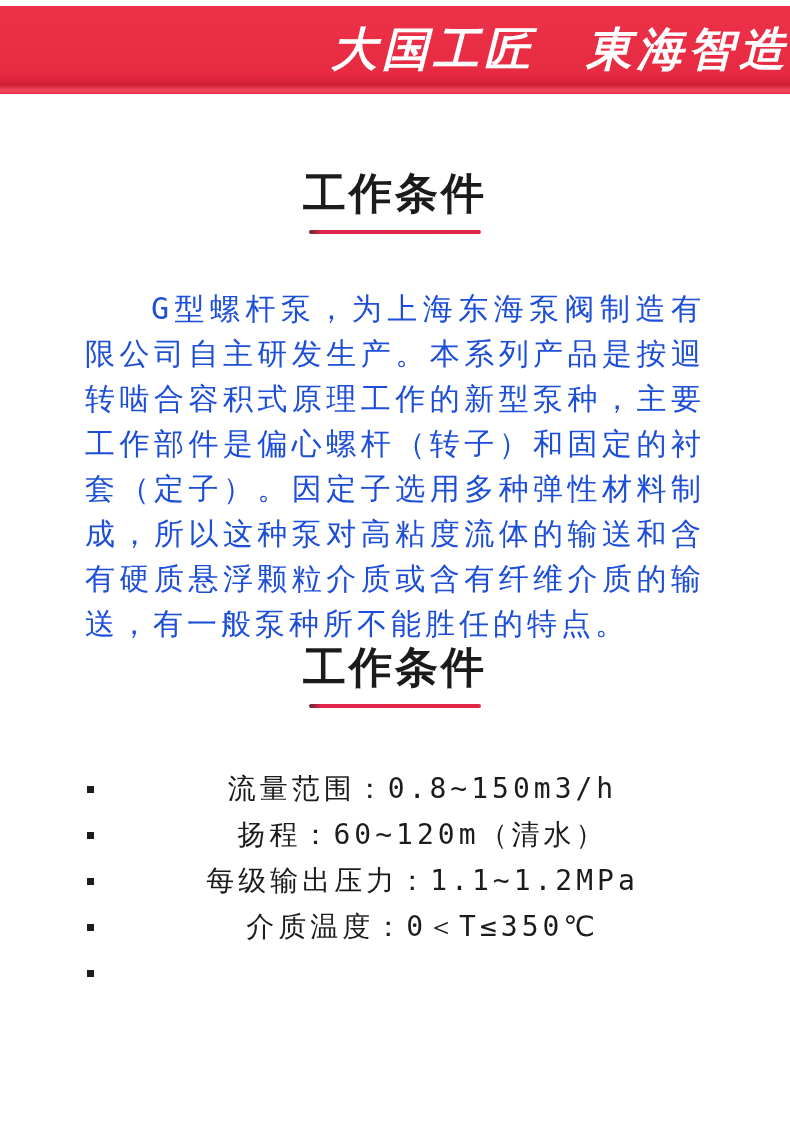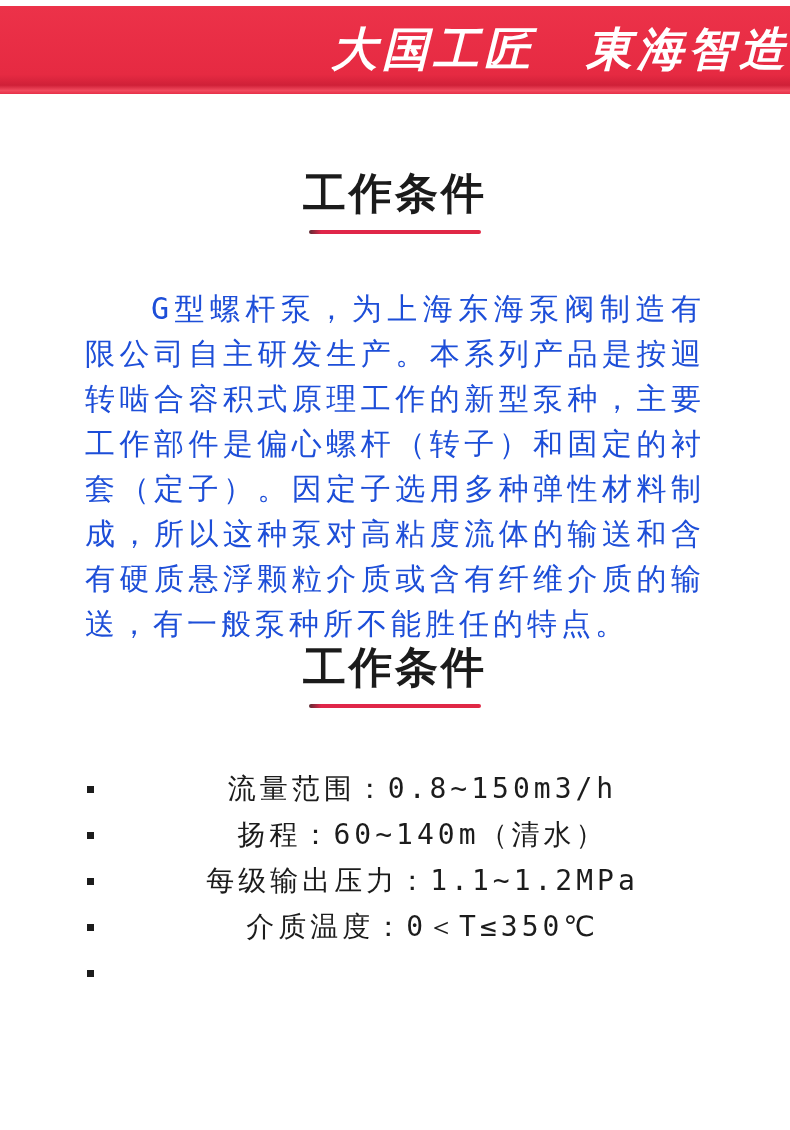--- a/index.html
+++ b/index.html
@@ -103,21 +103,21 @@
   <div class="heading-underline"></div>
 </div>
 
 <ul class="conditions-list">
   <li>
     <span class="bullet"></span>
     <span>流量范围：0.8~150m3/h</span>
   </li>
   <li>
     <span class="bullet"></span>
-    <span>扬程：60~140m（清水）</span>
+    <span>扬程：60~120m（清水）</span>
   </li>
   <li>
     <span class="bullet"></span>
     <span>每级输出压力：1.1~1.2MPa</span>
   </li>
   <li>
     <span class="bullet"></span>
     <span>介质温度：0＜T≤350℃</span>
   </li>
   <li>

